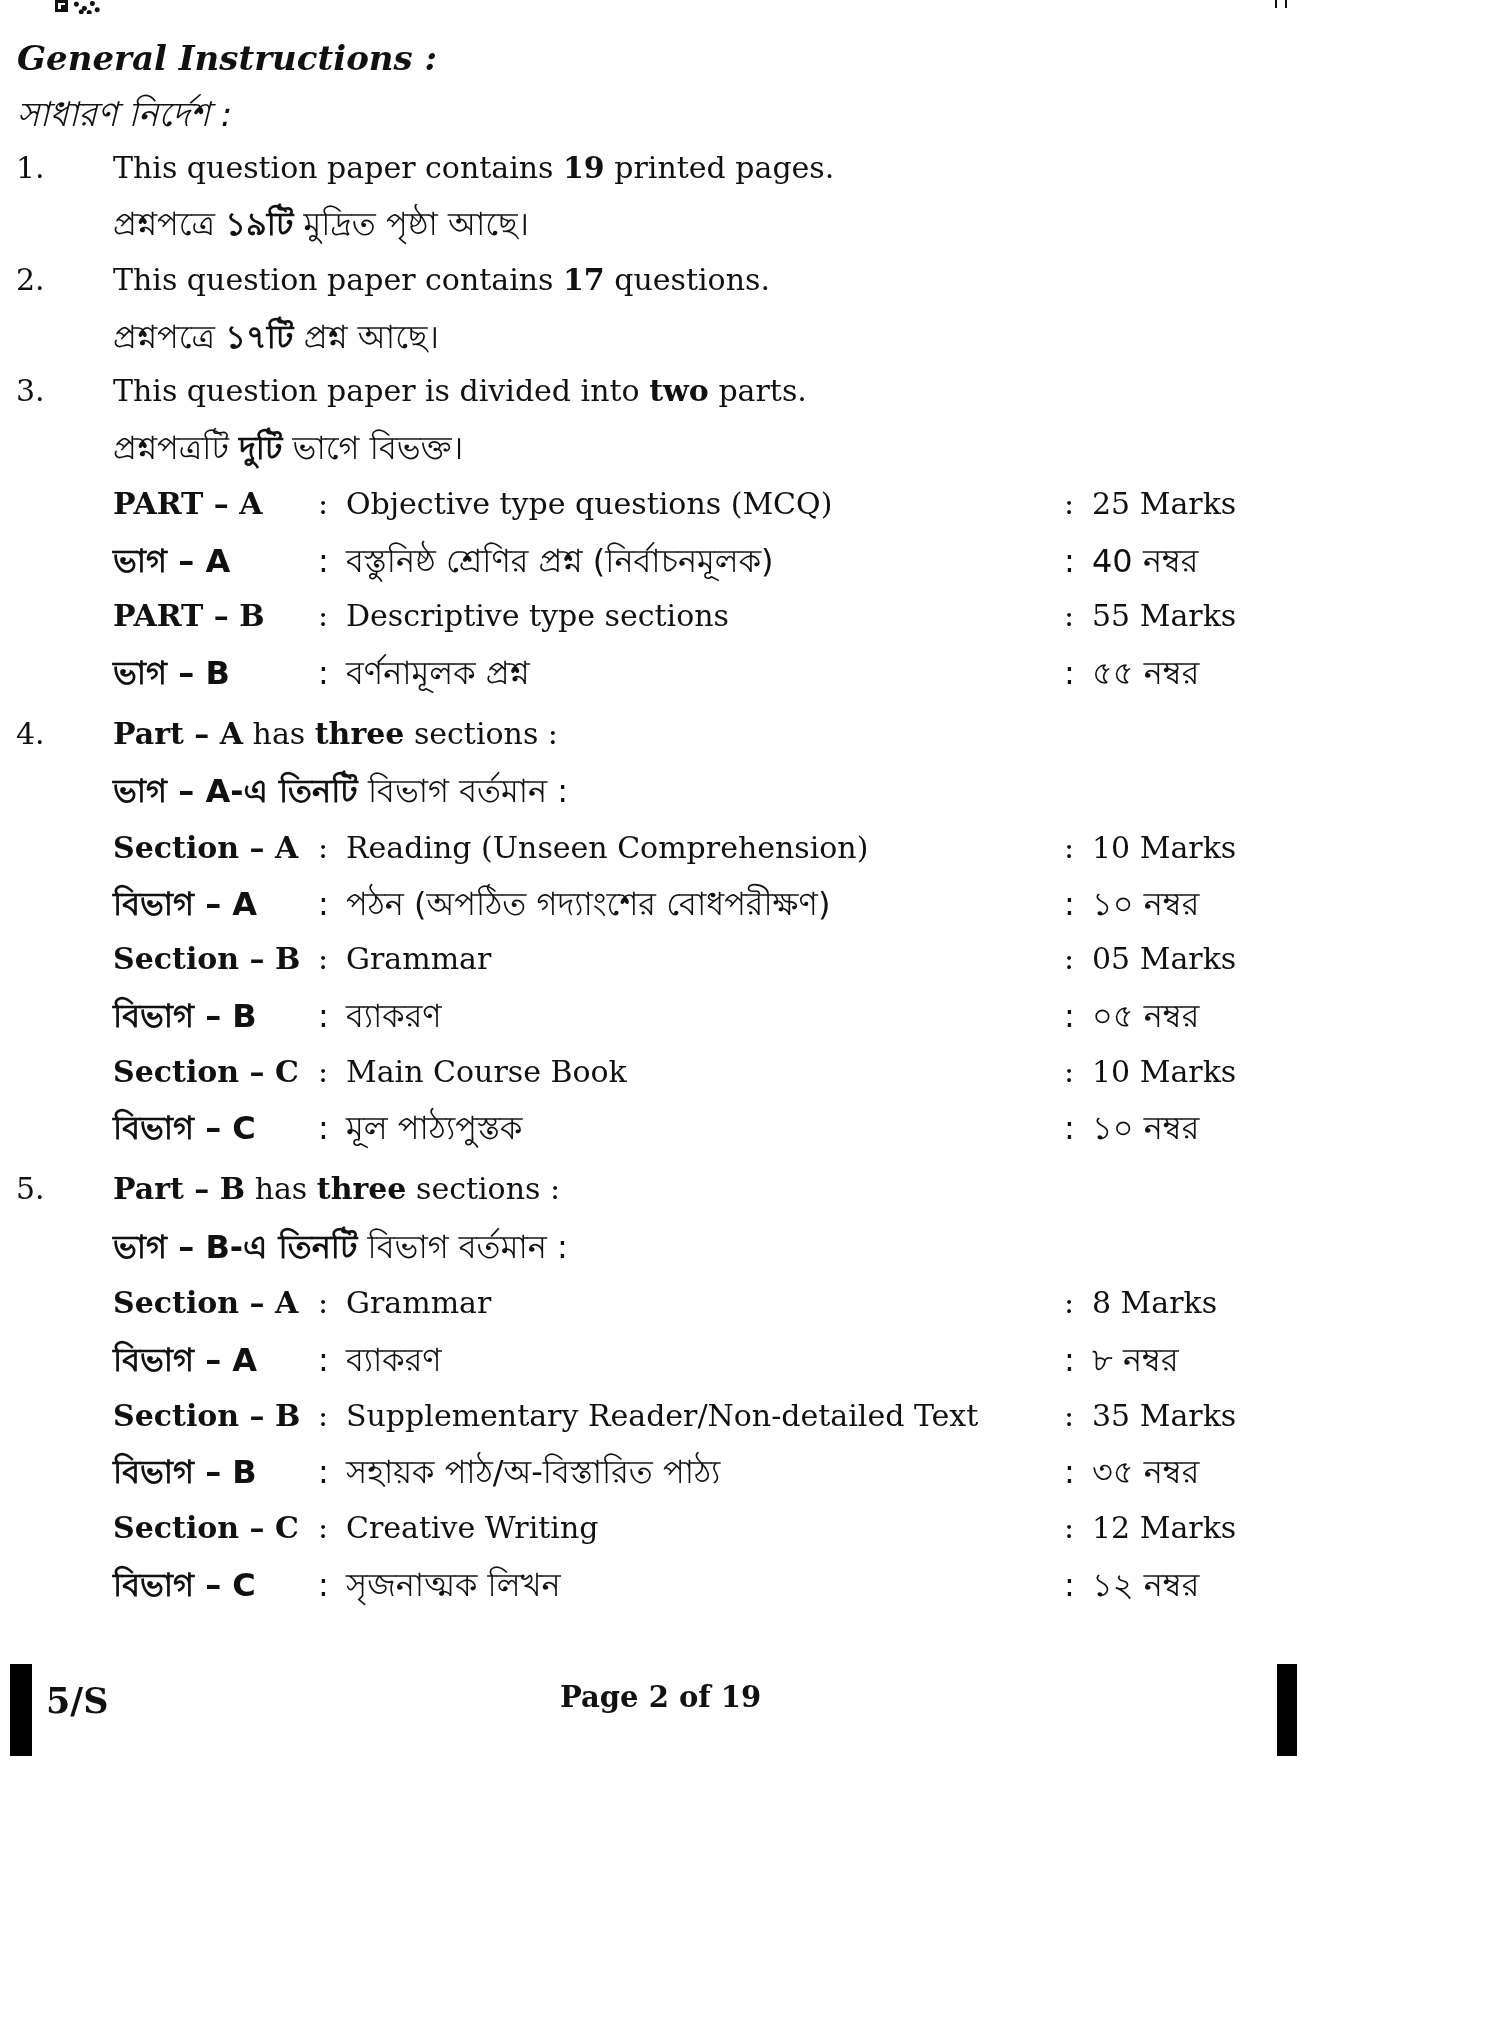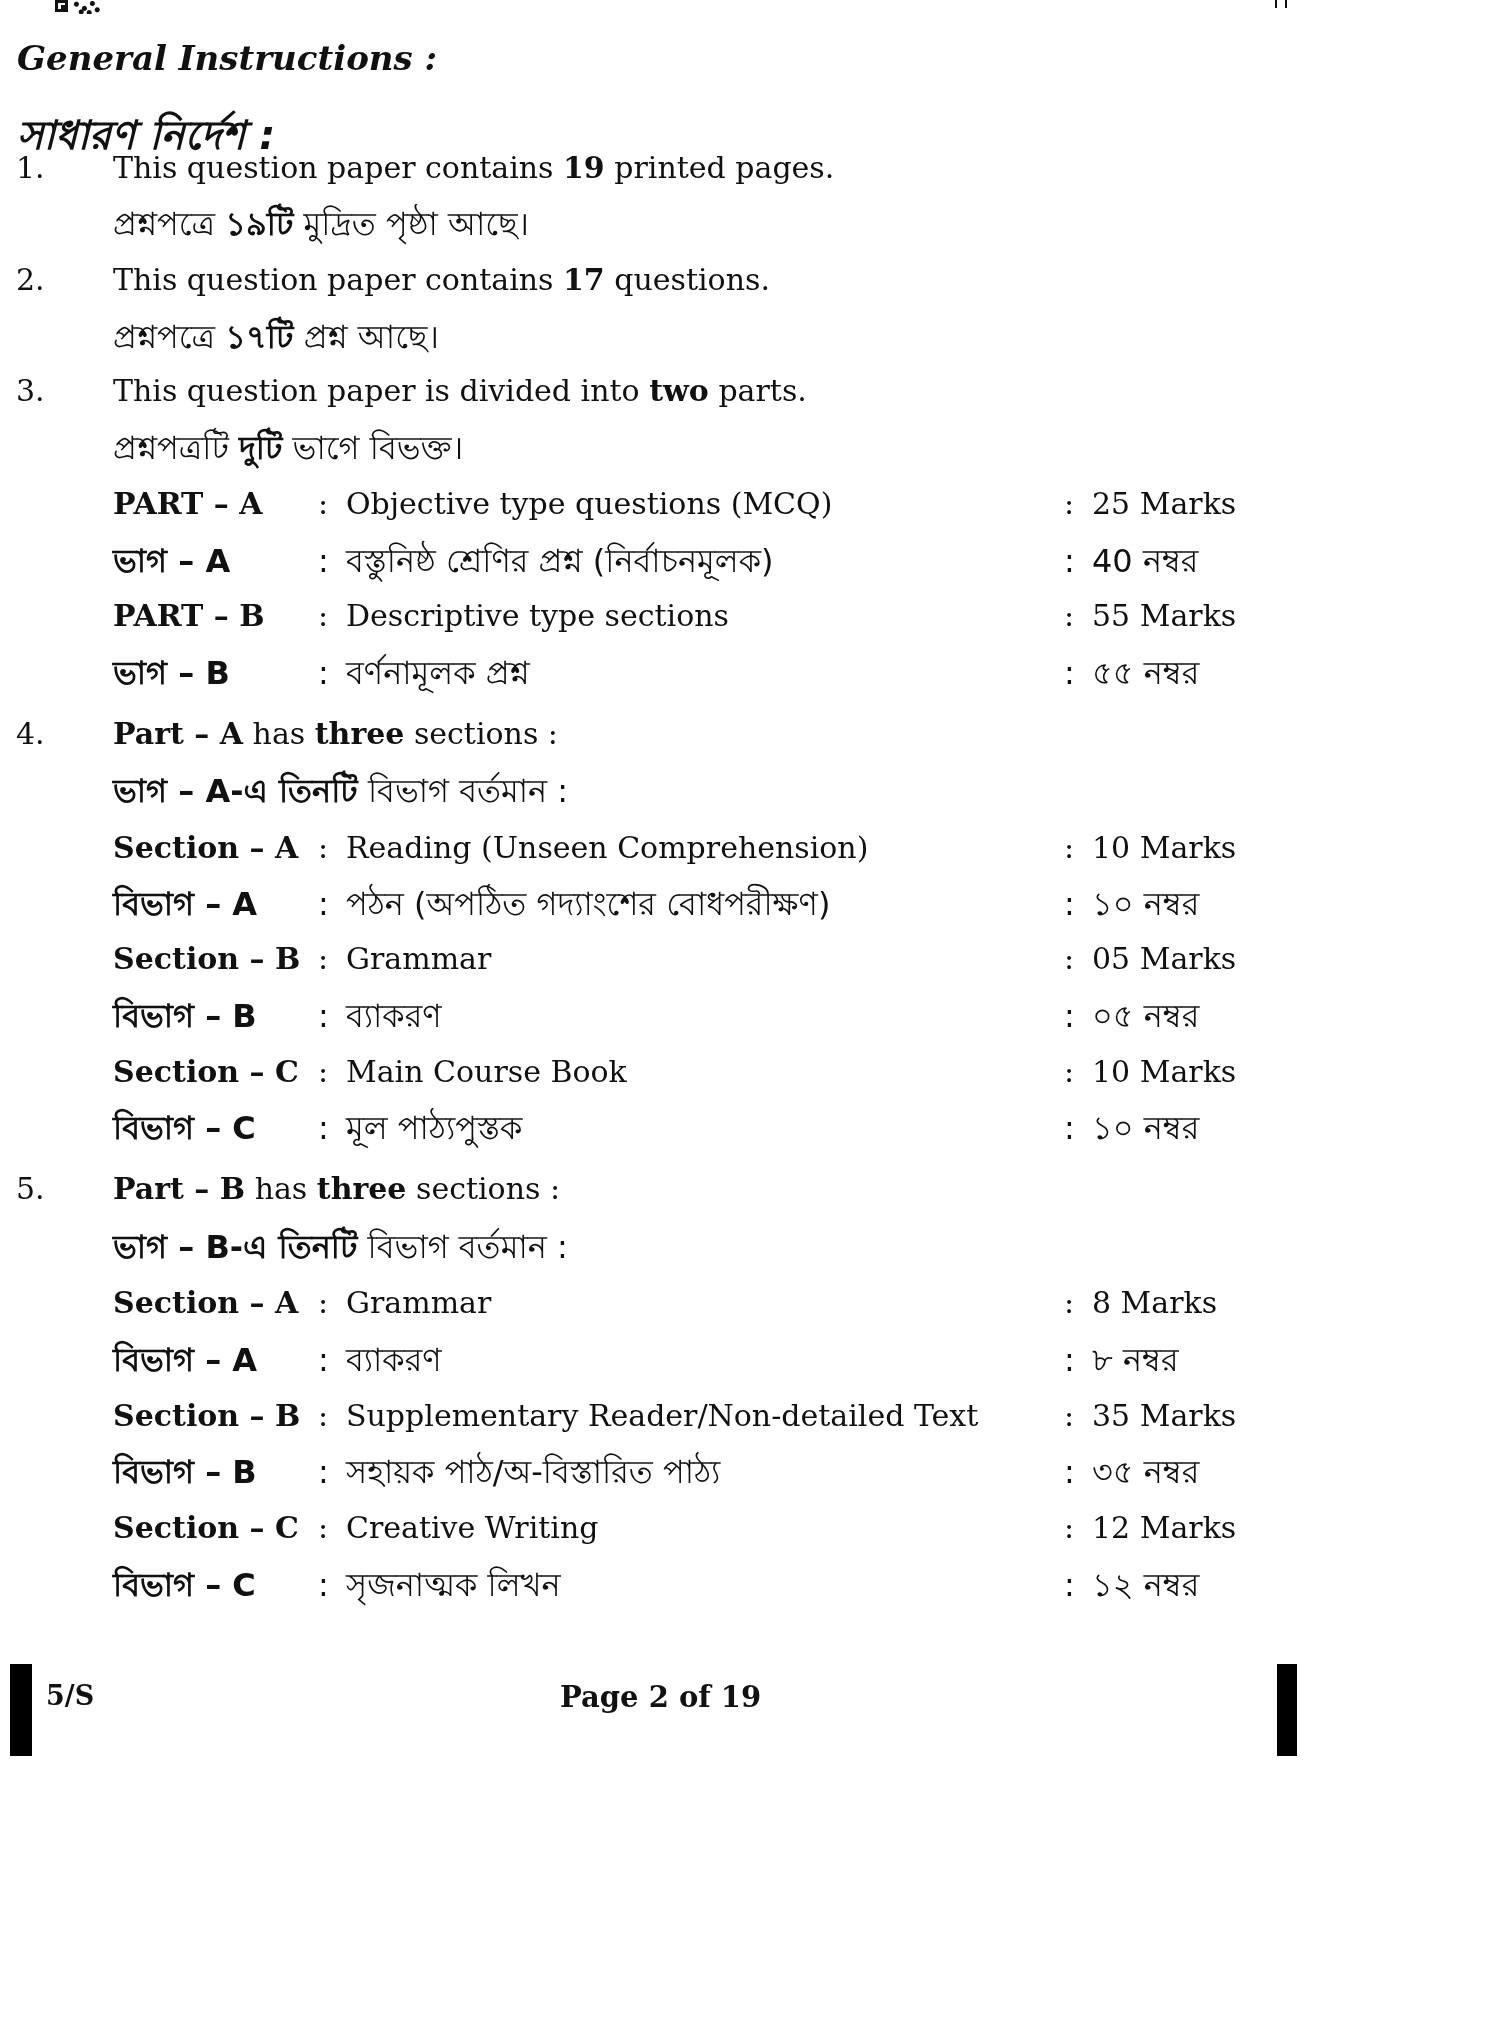--- a/index.html
+++ b/index.html
@@ -8,39 +8,39 @@
   .line { position: absolute; left: 0; height: 40px; line-height: 40px; white-space: nowrap; font-size: 30px; }
   .num { position: absolute; left: 16px; }
   .txt { position: absolute; left: 113px; }
   .bn  { font-family: "DejaVu Sans", "Liberation Sans", sans-serif; font-size: 32px; }
   .lbl { position: absolute; left: 113px; font-weight: bold; }
   .c1  { position: absolute; left: 318px; }
   .desc{ position: absolute; left: 346px; }
   .c2  { position: absolute; left: 1064px; }
   .mk  { position: absolute; left: 1092px; font-weight: normal; }
   .heading-en { position: absolute; left: 17px; top: 38px; font-size: 34px; font-style: italic; font-weight: bold; }
-  .heading-bn { position: absolute; left: 17px; top: 104px; font-size: 40px; font-style: italic; font-weight: bold;
+  .heading-bn { position: absolute; left: 17px; top: 88px; font-size: 34px; font-style: italic; font-weight: normal;
                 font-family: "DejaVu Sans", "Liberation Sans", sans-serif; }
   .qr { position: absolute; left: 55px; top: 0; width: 50px; height: 16px; display: flex; gap: 2px; }
   .qr .sq { width: 13px; height: 12px; border: 3px solid #111; box-sizing: border-box; position: relative; }
   .qr .sq::after { content: ""; position: absolute; left: 3px; top: 2px; width: 4px; height: 4px; background: #111; }
   .qr .dots { width: 32px; height: 14px;
      background:
        radial-gradient(circle at 20% 30%, #111 2px, transparent 3px),
        radial-gradient(circle at 45% 60%, #111 2px, transparent 3px),
        radial-gradient(circle at 70% 25%, #111 2px, transparent 3px),
        radial-gradient(circle at 85% 70%, #111 2px, transparent 3px),
        radial-gradient(circle at 35% 85%, #111 2px, transparent 3px),
        radial-gradient(circle at 60% 90%, #111 2px, transparent 3px); }
   .corner-mark { position: absolute; left: 1275px; top: 0; width: 8px; height: 8px;
                  border-left: 2px solid #111; border-right: 2px solid #111; }
   .bar { position: absolute; top: 1664px; height: 92px; background: #000; }
   .bar.left { left: 10px; width: 22px; }
   .bar.right { left: 1277px; width: 20px; }
-  .footer-code { position: absolute; left: 46px; top: 1680px; font-size: 27px; font-weight: bold; }
+  .footer-code { position: absolute; left: 46px; top: 1680px; font-size: 35px; font-weight: bold; }
   .footer-page { position: absolute; left: 560px; top: 1680px; font-size: 29px; font-weight: bold; }
 </style>
 </head>
 <body>
 
 <div class="qr">
   <div class="sq"></div>
   <div class="dots"></div>
 </div>
 <div class="corner-mark"></div>

